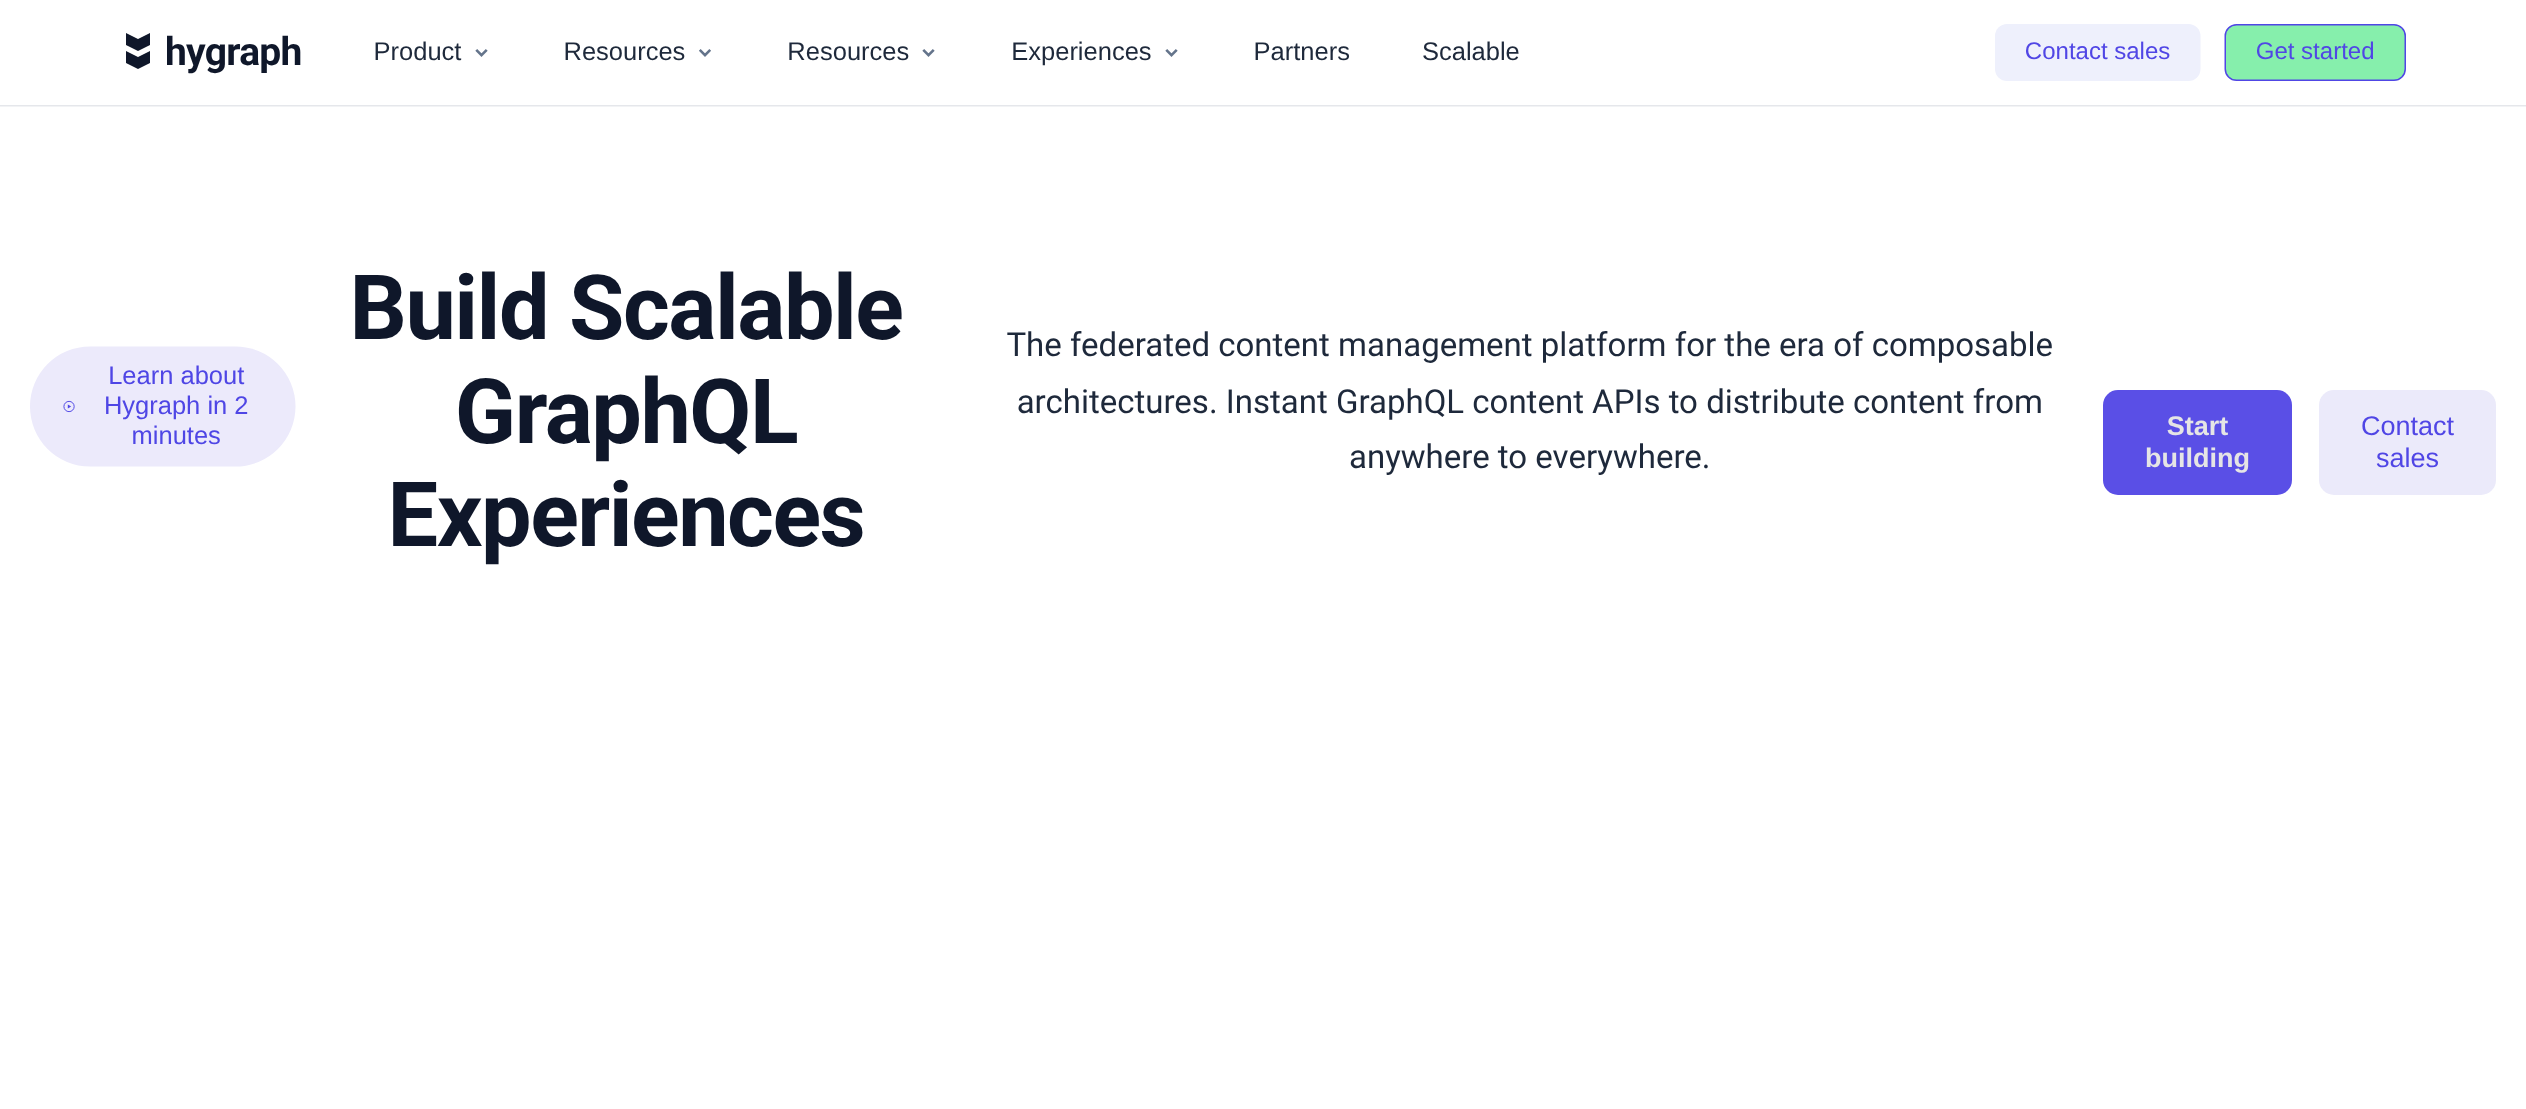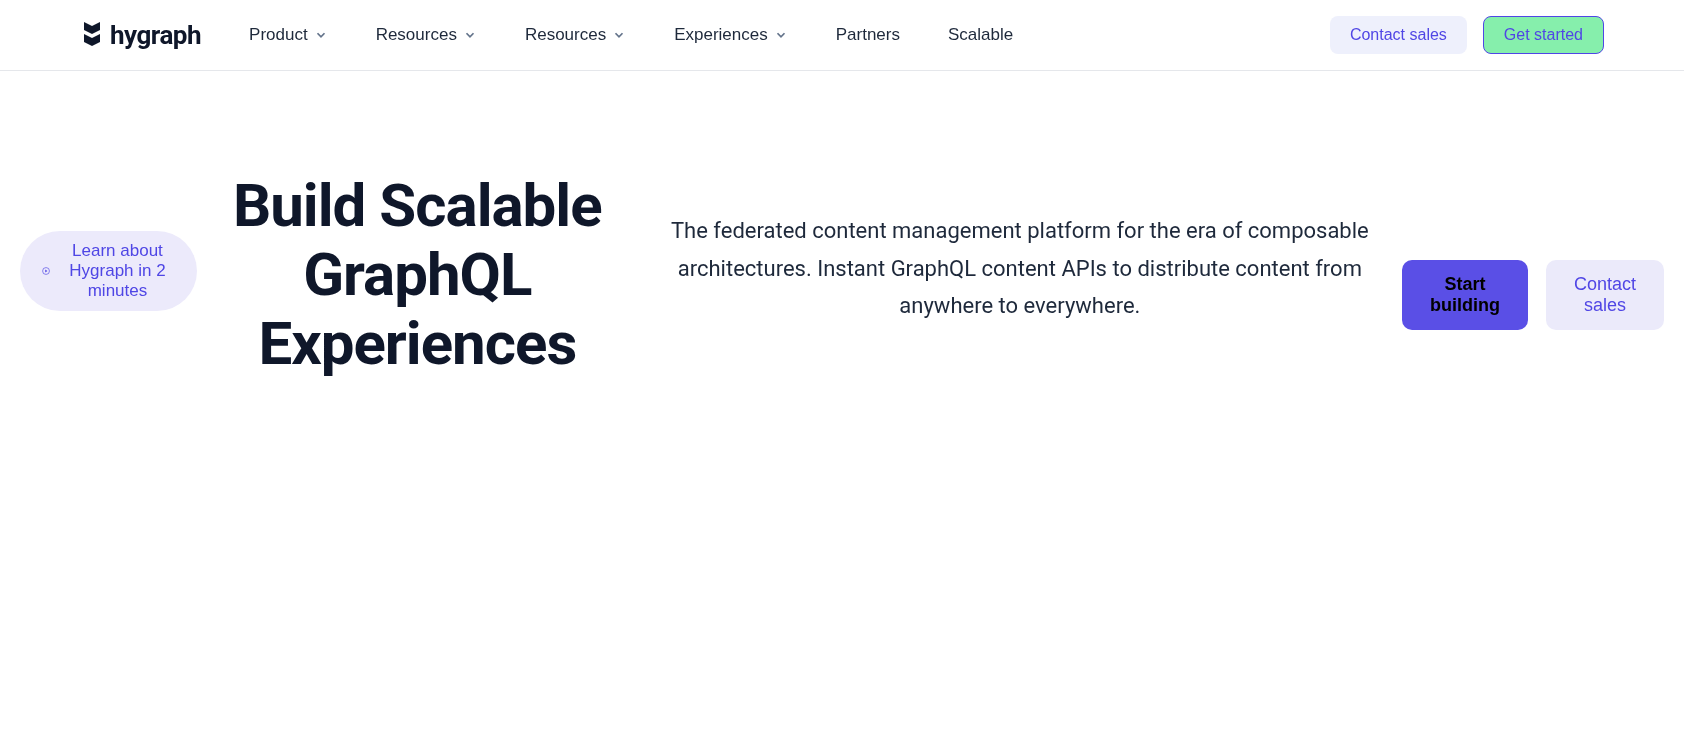--- a/index.html
+++ b/index.html
@@ -140,21 +140,21 @@
       margin-bottom: 52px;
     }
     
     .hero-actions {
       display: flex;
       gap: 18px;
     }
     
     .btn-primary {
       background: #5a4fe6;
-      color: #000000;
+      color: #e5e5e5;
       border: none;
       padding: 14px 28px;
       font-size: 18px;
       font-weight: 600;
       border-radius: 10px;
       cursor: pointer;
     }
     
     .btn-secondary-lg {
       background: #ebeafa;

